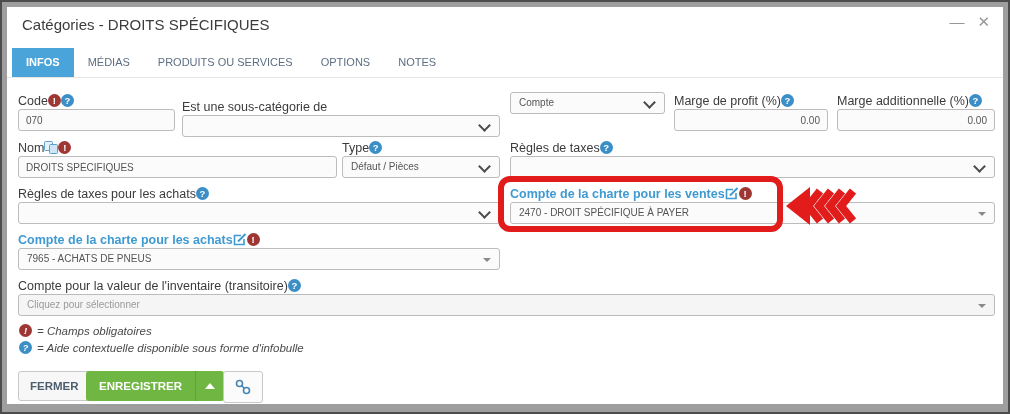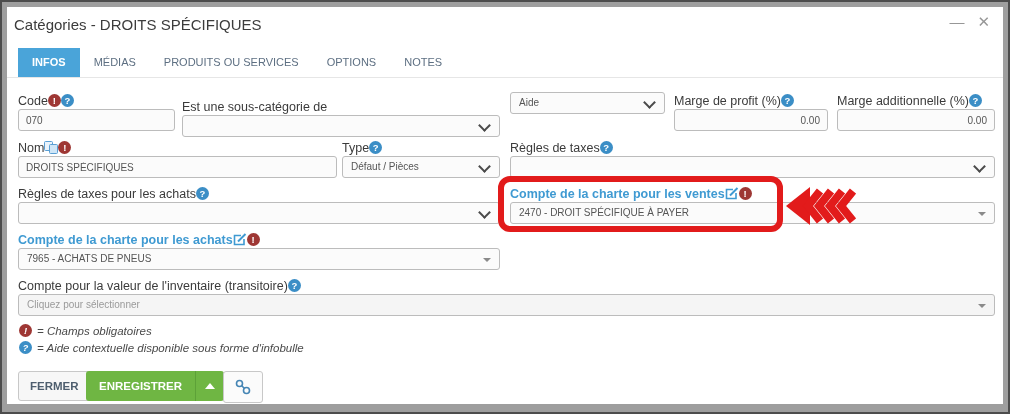--- a/index.html
+++ b/index.html
@@ -4,25 +4,25 @@
 <style>
   html,body { margin:0; padding:0; }
   body {
     width:1010px; height:414px; position:relative;
     font-family:"Liberation Sans", sans-serif;
     background:#9e9e9e; overflow:hidden;
   }
   .frame { position:absolute; inset:0; background:#9e9e9e; border:2px solid #4c4c4c; box-sizing:border-box; }
   .dialog { position:absolute; left:7px; top:7px; width:996px; height:397px; background:#ffffff; }
 
-  .title { position:absolute; left:7px; top:9px; font-size:15px; color:#3c3c3c; white-space:nowrap; }
+  .title { position:absolute; left:15px; top:9px; font-size:15px; color:#3c3c3c; white-space:nowrap; }
   .winctl { position:absolute; top:5px; right:13px; display:flex; gap:13px; color:#979797; }
   .winctl .glyph { font-size:15px; line-height:20px; cursor:pointer; }
 
-  .tabs { position:absolute; left:0; right:0; top:41px; height:29px; padding-left:11px; display:flex; border-bottom:1px solid #e6e6e6; box-sizing:content-box; }
+  .tabs { position:absolute; left:0; right:0; top:41px; height:29px; padding-left:5px; display:flex; border-bottom:1px solid #e6e6e6; box-sizing:content-box; }
   .tab { height:29px; line-height:29px; padding:0 14px; font-size:11px; color:#5d6f82; cursor:pointer; white-space:nowrap; }
   .tab.active { background:#4aa4d9; color:#fff; font-weight:700; }
 
   .field { position:absolute; }
   .lbl { font-size:12.5px; color:#3b3b3b; height:17px; display:flex; align-items:center; gap:0; white-space:nowrap; }
   .lbl.blue { color:#3f9ad2; font-weight:700; }
   .ctl { position:relative; height:22px; box-sizing:border-box; border:1px solid #bcbcbc; border-radius:3px; background:#fbfbfb; font-size:10px; color:#555; width:100%; }
   input.ctl { display:block; padding:0 7px; outline:none; font-family:"Liberation Sans", sans-serif; }
   input.ta-r { text-align:right; }
   .nsel .val, .s2 .val { display:block; line-height:20px; padding:0 8px; overflow:hidden; white-space:nowrap; }
@@ -82,21 +82,21 @@
     <div class="lbl">
       <span>Est une sous-catégorie de</span>
     </div>
     <div class="ctl nsel">
       <span class="val"></span>
     </div>
   </div>
 
   <div class="field" style="left:503px; top:85px; width:155px;">
     <div class="ctl nsel">
-      <span class="val">Aide</span>
+      <span class="val">Compte</span>
     </div>
   </div>
 
   <div class="field" style="left:667px; top:85px; width:154px;">
     <div class="lbl">
       <span>Marge de profit (%)</span>
       <span class="ic help">?</span>
     </div>
     <input class="ctl ta-r" value="0.00" style="">
   </div>

